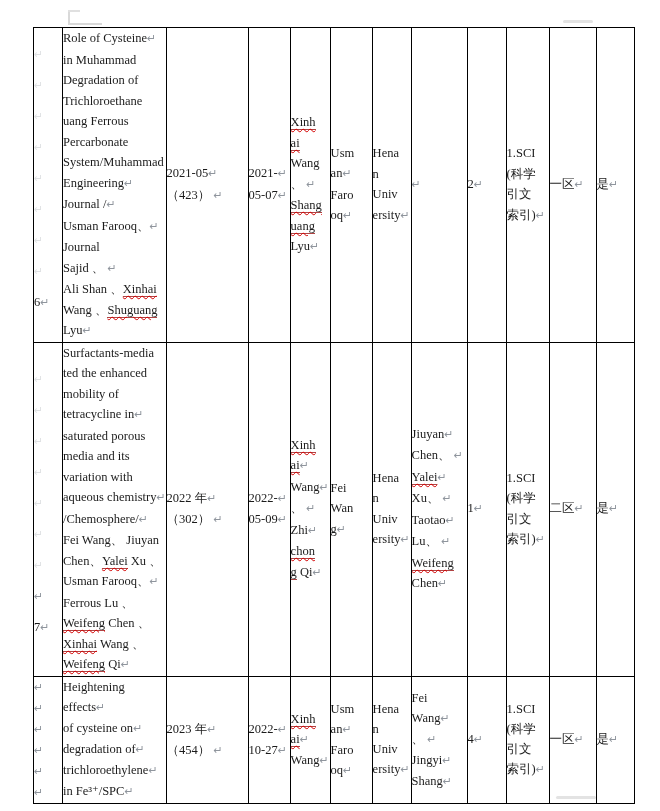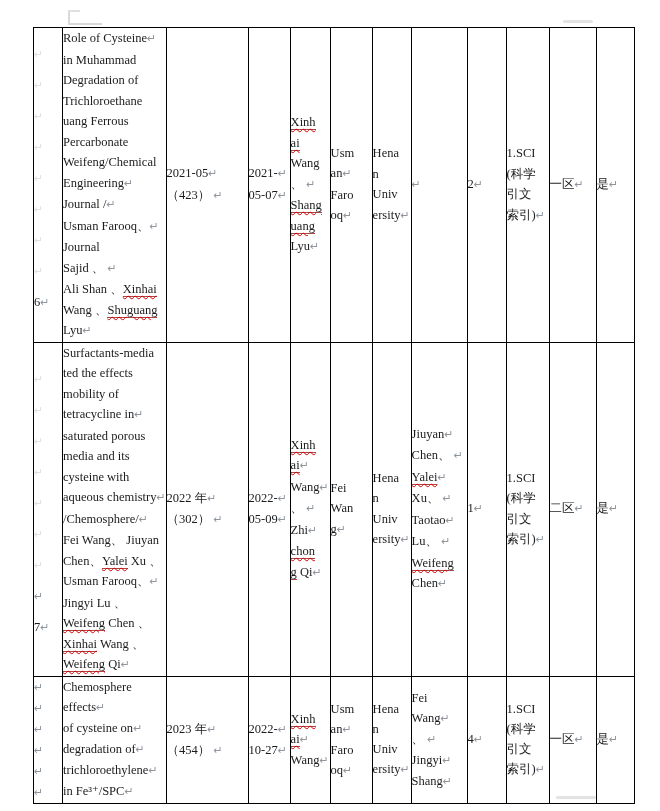--- a/index.html
+++ b/index.html
@@ -70,21 +70,21 @@
             <div class="ln"><span class="pil faint">↵</span></div>
             <div class="ln">6<span class="pil">↵</span></div>
           </td>
           <td>
             <div class="ln">Role of Cysteine<span class="pil">↵</span></div>
             <div class="ln">in Muhammad</div>
             <div class="ln">Degradation of</div>
             <div class="ln">Trichloroethane</div>
             <div class="ln">uang Ferrous</div>
             <div class="ln">Percarbonate</div>
-            <div class="ln">Weifeng/Chemical</div>
+            <div class="ln">System/Muhammad</div>
             <div class="ln">Engineering<span class="pil">↵</span></div>
             <div class="ln">Journal /<span class="pil">↵</span></div>
             <div class="ln">Usman Farooq、<span class="pil">↵</span></div>
             <div class="ln">Journal</div>
             <div class="ln">Sajid 、 <span class="pil">↵</span></div>
             <div class="ln">Ali Shan 、<span class="sp">Xinhai</span></div>
             <div class="ln">Wang 、<span class="sp">Shuguang</span></div>
             <div class="ln">Lyu<span class="pil">↵</span></div>
           </td>
           <td>
@@ -142,32 +142,32 @@
             <div class="ln"><span class="pil faint">↵</span></div>
             <div class="ln"><span class="pil faint">↵</span></div>
             <div class="ln"><span class="pil faint">↵</span></div>
             <div class="ln"><span class="pil faint">↵</span></div>
             <div class="ln"><span class="pil faint">↵</span></div>
             <div class="ln"><span class="pil">↵</span></div>
             <div class="ln">7<span class="pil">↵</span></div>
           </td>
           <td>
             <div class="ln">Surfactants-media</div>
-            <div class="ln">ted the effects</div>
+            <div class="ln">ted the enhanced</div>
             <div class="ln">mobility of</div>
             <div class="ln">tetracycline in<span class="pil">↵</span></div>
             <div class="ln">saturated porous</div>
             <div class="ln">media and its</div>
-            <div class="ln">cysteine with</div>
+            <div class="ln">variation with</div>
             <div class="ln">aqueous chemistry<span class="pil">↵</span></div>
             <div class="ln">/Chemosphere/<span class="pil">↵</span></div>
             <div class="ln">Fei Wang、 Jiuyan</div>
             <div class="ln">Chen、<span class="sp">Yalei</span> Xu 、</div>
             <div class="ln">Usman Farooq、<span class="pil">↵</span></div>
-            <div class="ln">Jingyi Lu 、</div>
+            <div class="ln">Ferrous Lu 、</div>
             <div class="ln"><span class="sp">Weifeng</span> Chen 、</div>
             <div class="ln"><span class="sp">Xinhai</span> Wang 、</div>
             <div class="ln"><span class="sp">Weifeng</span> Qi<span class="pil">↵</span></div>
           </td>
           <td>
             <div class="ln">2022 年<span class="pil">↵</span></div>
             <div class="ln">（302） <span class="pil">↵</span></div>
           </td>
           <td>
             <div class="ln">2022-<span class="pil">↵</span></div>
@@ -222,21 +222,21 @@
         <tr style="height: 121px; --lh: 20px;">
           <td>
             <div class="ln"><span class="pil">↵</span></div>
             <div class="ln"><span class="pil">↵</span></div>
             <div class="ln"><span class="pil">↵</span></div>
             <div class="ln"><span class="pil">↵</span></div>
             <div class="ln"><span class="pil">↵</span></div>
             <div class="ln"><span class="pil">↵</span></div>
           </td>
           <td>
-            <div class="ln">Chemosphere</div>
+            <div class="ln">Heightening</div>
             <div class="ln">effects<span class="pil">↵</span></div>
             <div class="ln">of cysteine on<span class="pil">↵</span></div>
             <div class="ln">degradation of<span class="pil">↵</span></div>
             <div class="ln">trichloroethylene<span class="pil">↵</span></div>
             <div class="ln">in Fe³⁺/SPC<span class="pil">↵</span></div>
           </td>
           <td>
             <div class="ln">2023 年<span class="pil">↵</span></div>
             <div class="ln">（454） <span class="pil">↵</span></div>
           </td>

